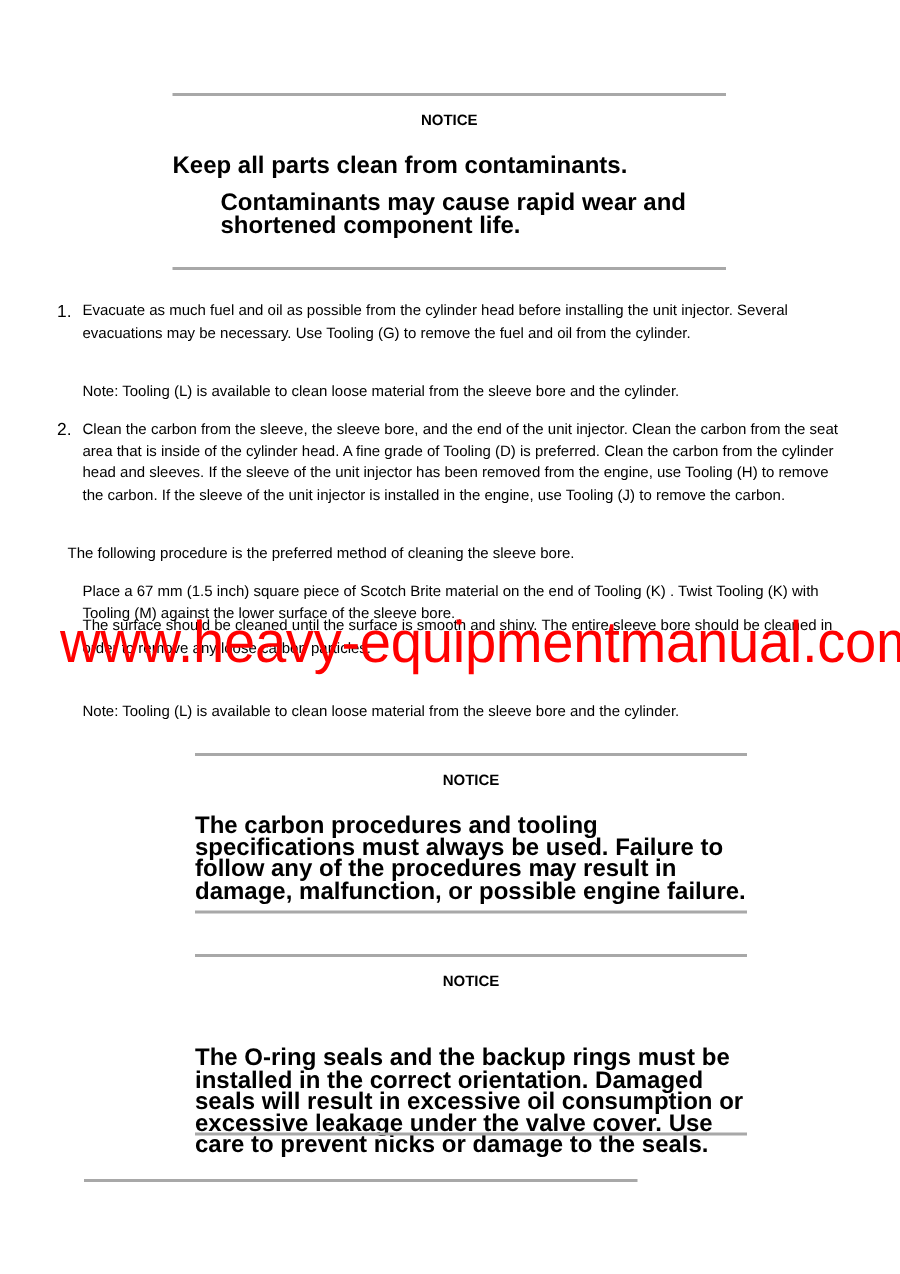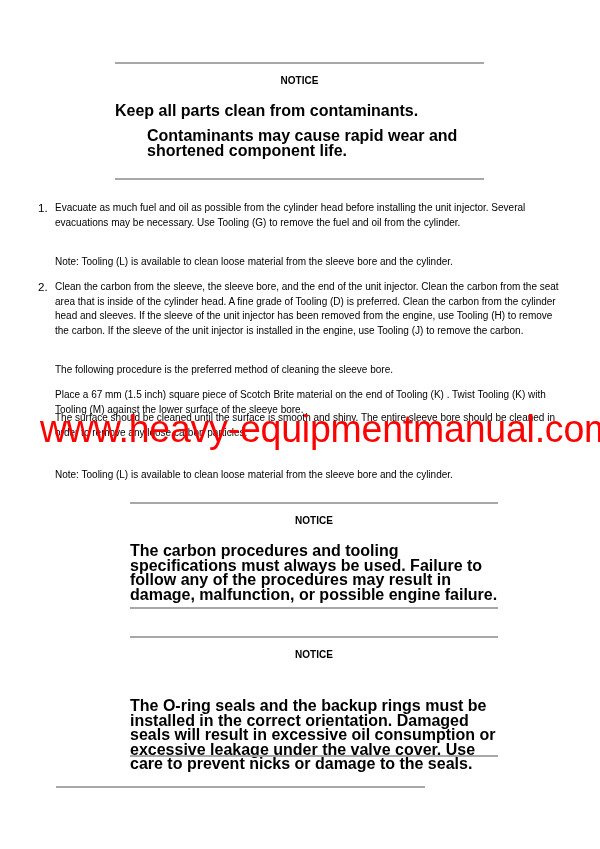--- a/index.html
+++ b/index.html
@@ -67,21 +67,21 @@
 <div class="rule" style="left:115px; top:178px; width:369px;"></div>
 
 <div class="step-num" style="left:38px; top:201px;">1.</div>
 <div class="body-text" style="left:55px; top:201px; width:505px;">Evacuate as much fuel and oil as possible from the cylinder head before installing the unit injector. Several evacuations may be necessary. Use Tooling (G) to remove the fuel and oil from the cylinder.</div>
 <div class="body-text" style="left:55px; top:255px; width:520px;">
   <span class="note-label">Note:</span><span> Tooling (L) is available to clean loose material from the sleeve bore and the cylinder.</span>
 </div>
 
 <div class="step-num" style="left:38px; top:280px;">2.</div>
 <div class="body-text" style="left:55px; top:280px; width:505px;">Clean the carbon from the sleeve, the sleeve bore, and the end of the unit injector. Clean the carbon from the seat area that is inside of the cylinder head. A fine grade of Tooling (D) is preferred. Clean the carbon from the cylinder head and sleeves. If the sleeve of the unit injector has been removed from the engine, use Tooling (H) to remove the carbon. If the sleeve of the unit injector is installed in the engine, use Tooling (J) to remove the carbon.</div>
-<div class="body-text" style="left:55px; top:363px; width:520px;">The following procedure is the preferred method of cleaning the sleeve bore.</div>
+<div class="body-text" style="left:45px; top:363px; width:520px;">The following procedure is the preferred method of cleaning the sleeve bore.</div>
 <div class="body-text" style="left:55px; top:388px; width:505px;">Place a 67 mm (1.5 inch) square piece of Scotch Brite material on the end of Tooling (K) . Twist Tooling (K) with Tooling (M) against the lower surface of the sleeve bore.</div>
 <div class="body-text" style="left:55px; top:411px; width:505px;">The surface should be cleaned until the surface is smooth and shiny. The entire sleeve bore should be cleaned in order to remove any loose carbon particles.</div>
 <div class="body-text" style="left:55px; top:468px; width:520px;">
   <span class="note-label">Note:</span><span> Tooling (L) is available to clean loose material from the sleeve bore and the cylinder.</span>
 </div>
 
 <div class="watermark">www.heavy-equipmentmanual.com</div>
 
 <div class="rule" style="left:130px; top:502px; width:368px;"></div>
 <div class="notice-title" style="left:130px; top:513px; width:368px;">NOTICE</div>

